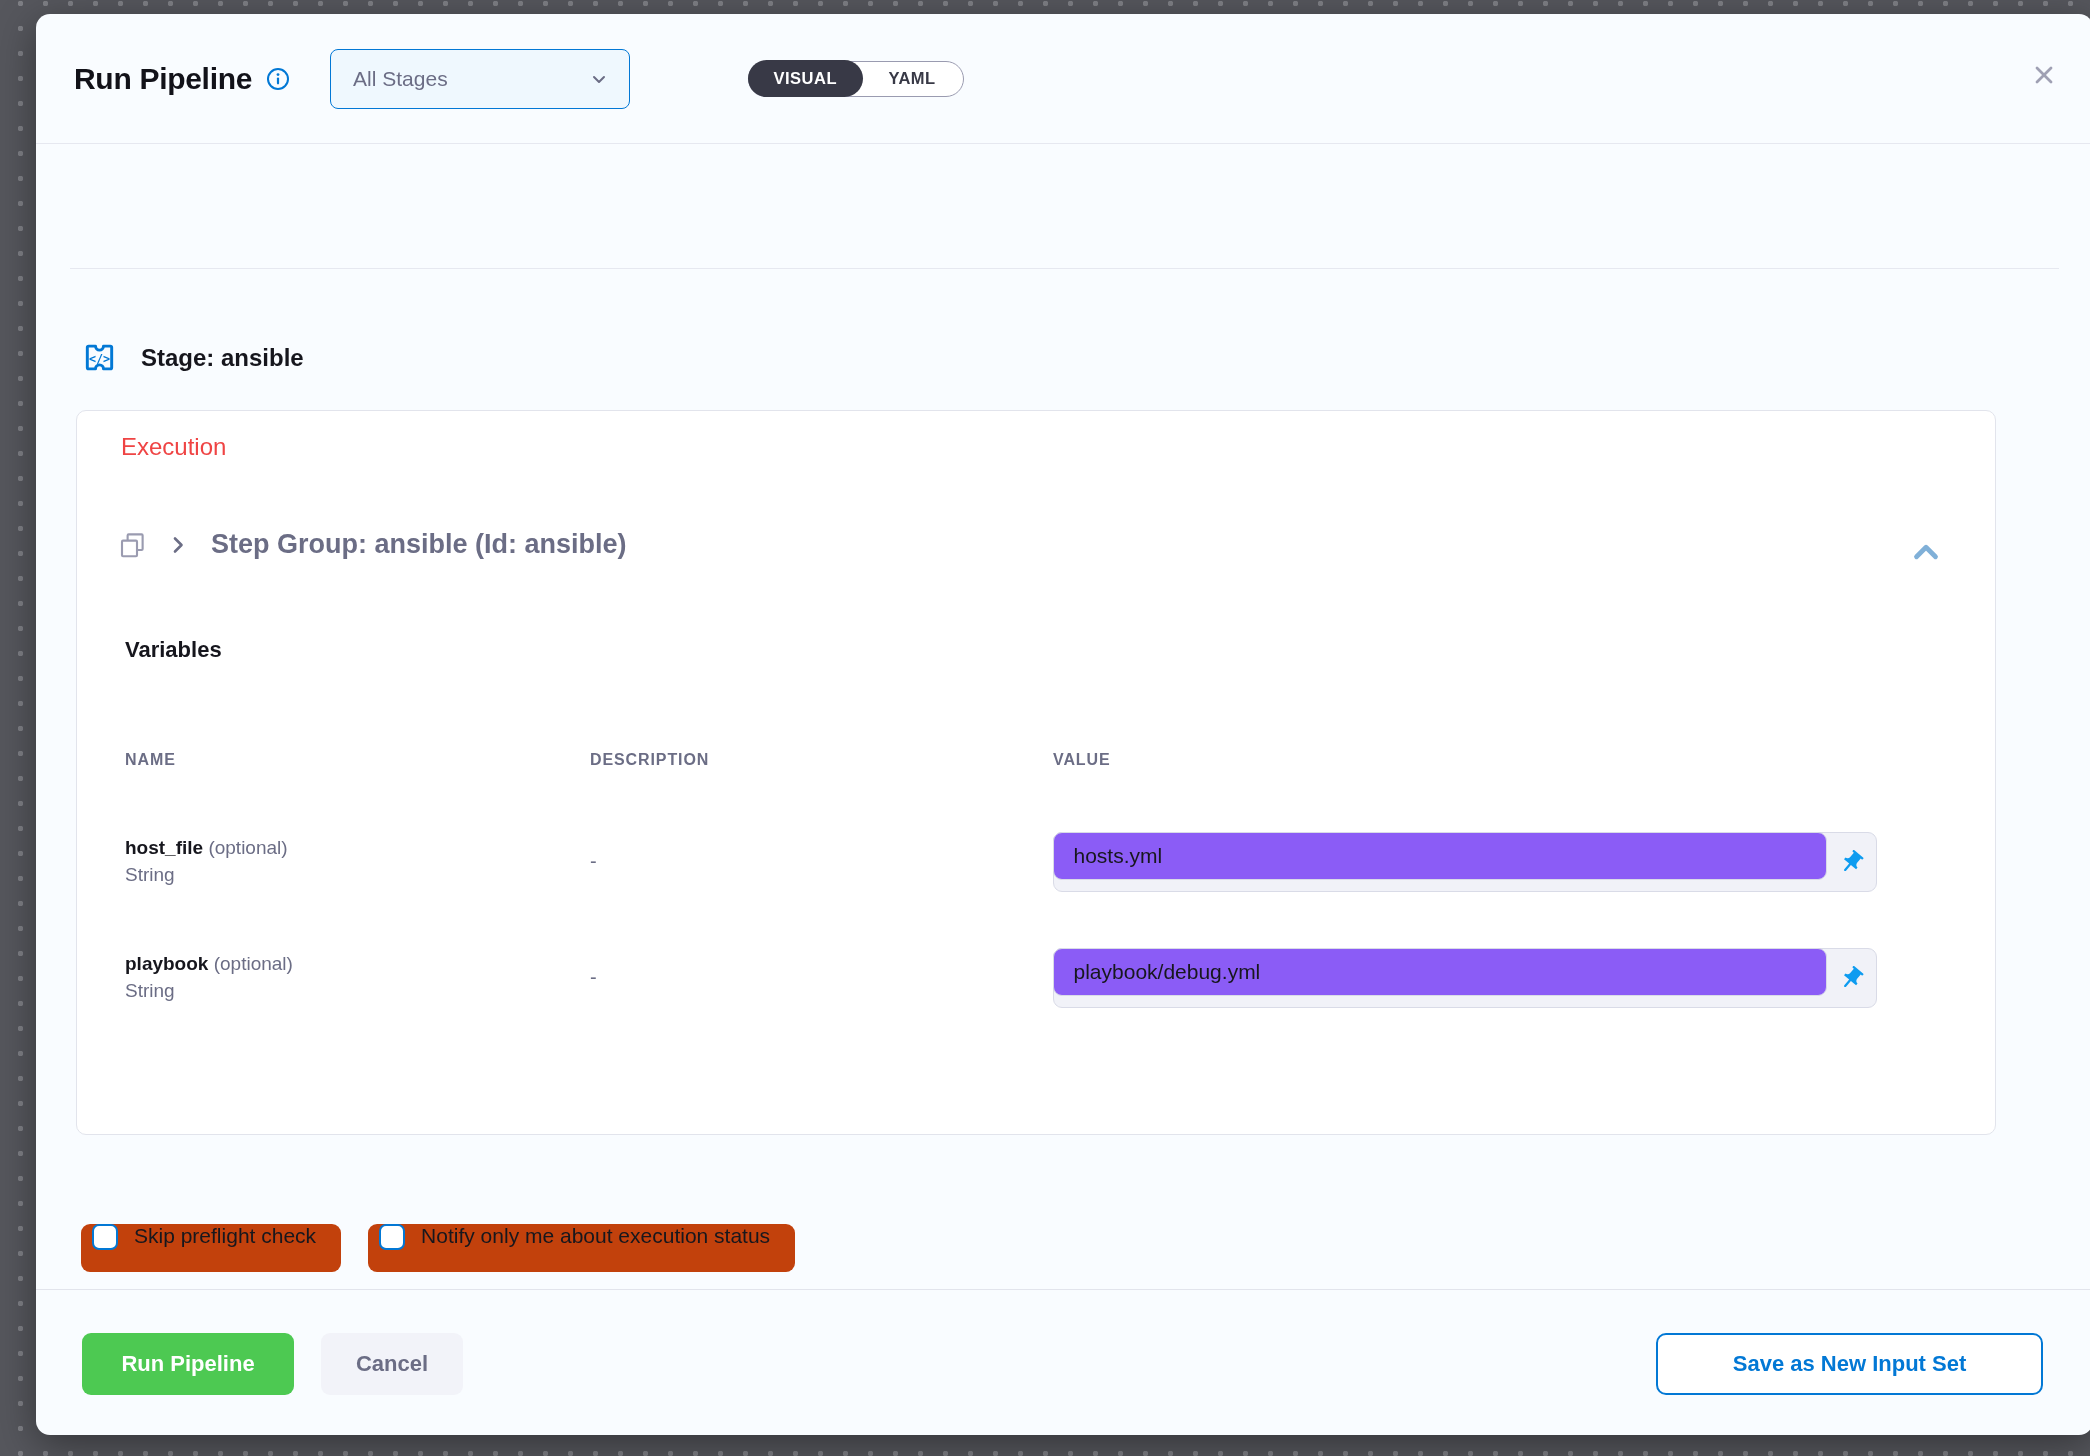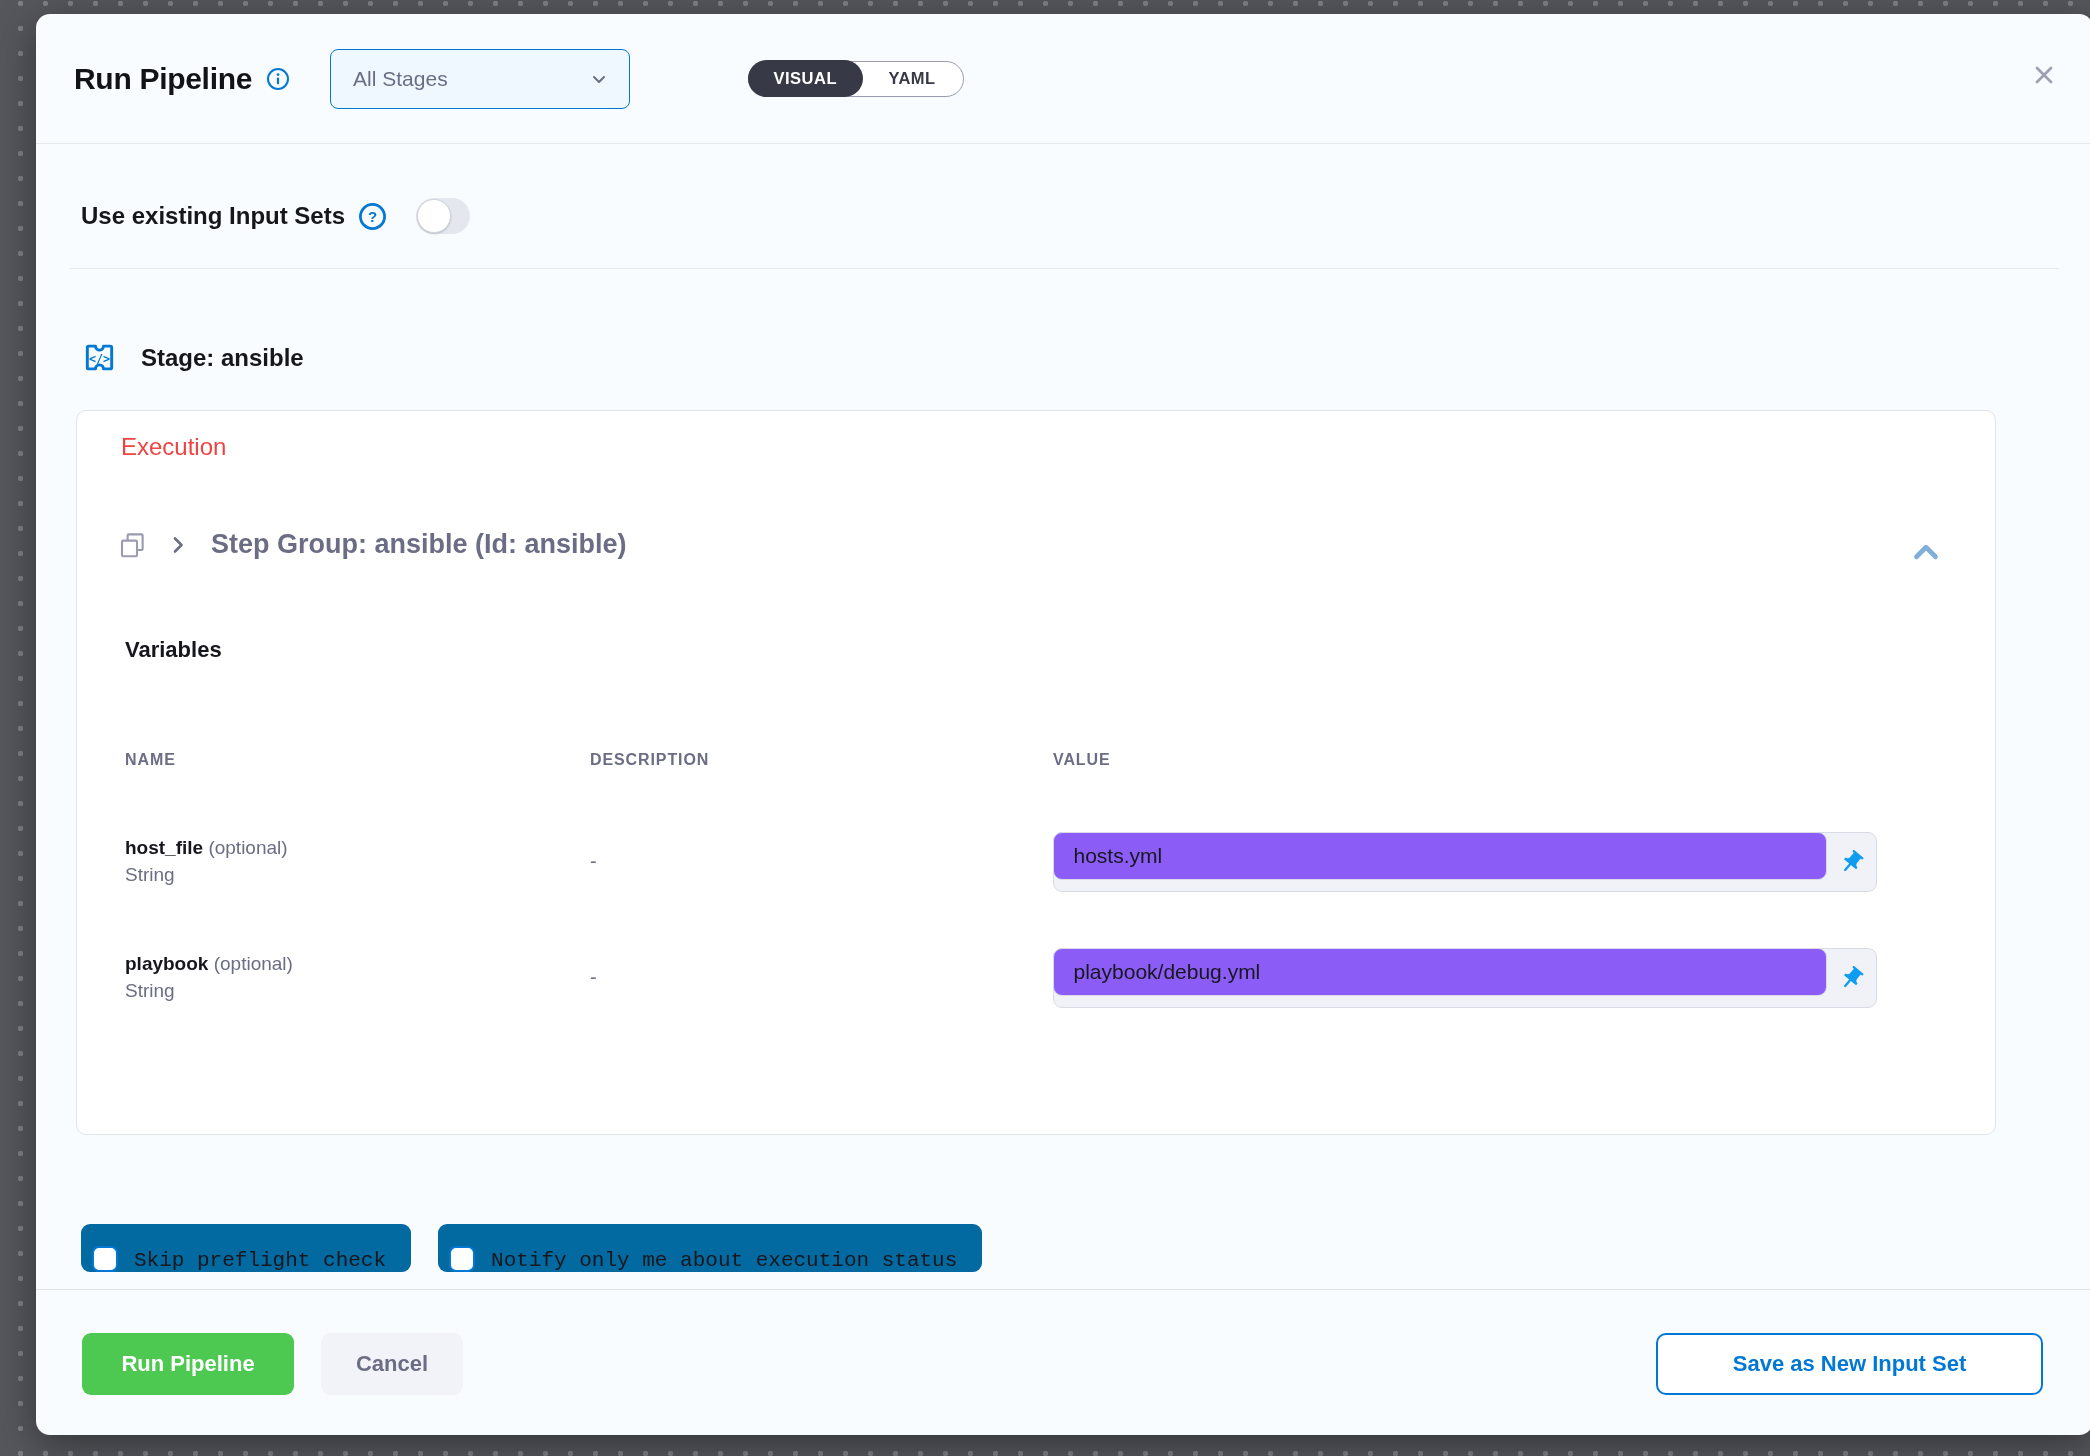--- a/index.html
+++ b/index.html
@@ -111,22 +111,22 @@
     font-size:21px; color:#17171d; padding:0 20px; box-sizing:border-box;
     font-family:"Liberation Sans", sans-serif; outline:none;
   }
   .pin-btn {
     position:absolute; right:0; top:0; width:50px; height:100%;
     display:flex; align-items:center; justify-content:center; cursor:pointer; background:none; border:none; padding:0;
   }
   
   .options-row { position:absolute; top:1210px; left:45px; display:flex; gap:27px; }
   .option-pill {
-    display:flex; align-items:flex-end; gap:16px; background:#0369a1; border-radius:9px;
-    padding:0 25px 0 11px; height:48px; font-size:21px; color:#17171d; cursor:pointer;font-family:Liberation Mono, monospace;
+    display:flex; align-items:flex-start; gap:16px; background:#c2410c; border-radius:9px;
+    padding:0 25px 0 11px; height:48px; font-size:21px; color:#17171d; cursor:pointer;
   }
   .checkbox {
     width:26px; height:26px; border:2.6px solid #0278d5; border-radius:7px;
     background:#ffffff; box-sizing:border-box; flex:none;
   }
   
   .footer-divider { position:absolute; top:1275px; left:0; right:0; border-top:1.5px solid #e2e4ec; }
   .footer { position:absolute; top:1319px; left:46px; right:50px; height:62px; display:flex; align-items:center; }
   .btn { font-family:"Liberation Sans", sans-serif; cursor:pointer; }
   .btn-run {
@@ -169,32 +169,20 @@
       <div class="mode-yaml">YAML</div>
     </div>
   </div>
   <button class="close-btn">
     <svg viewBox="0 0 24 24" width="28" height="28">
       <line x1="6" y1="6" x2="18" y2="18" stroke="#9fa0b3" stroke-width="2.4" stroke-linecap="round"></line>
       <line x1="18" y1="6" x2="6" y2="18" stroke="#9fa0b3" stroke-width="2.4" stroke-linecap="round"></line>
     </svg>
   </button>
 
-  <div class="inputsets-row">
-    <span class="inputsets-label">Use existing Input Sets</span>
-    <span class="help-icon">
-      <svg viewBox="0 0 24 24" width="29" height="29">
-        <circle cx="12" cy="12" r="10" fill="none" stroke="#0278d5" stroke-width="2.3"></circle>
-        <text x="12" y="16.4" text-anchor="middle" font-size="12.5" font-weight="bold" fill="#0278d5" font-family="Liberation Sans, sans-serif">?</text>
-      </svg>
-    </span>
-    <button class="switch">
-      <span class="switch-knob"></span>
-    </button>
-  </div>
   <div class="divider2"></div>
 
   <div class="stage-row">
     <span class="stage-icon">
       <svg viewBox="0 0 24 24" width="37" height="37">
         <path d="M5 4.6 h4.4 a2.6 2.6 0 0 0 5.2 0 H19 a.9.9 0 0 1 .9.9 v13 a.9.9 0 0 1 -.9.9 h-4.4 a2.6 2.6 0 0 0 -5.2 0 H5 a.9.9 0 0 1 -.9-.9 v-13 a.9.9 0 0 1 .9-.9 z" fill="none" stroke="#0278d5" stroke-width="1.9" stroke-linejoin="round"></path>
         <text x="12" y="15.4" text-anchor="middle" font-size="7.6" font-weight="bold" fill="#0278d5" font-family="DejaVu Sans Mono, monospace">&lt;/&gt;</text>
       </svg>
     </span>
     <span class="stage-title">Stage: ansible</span>

